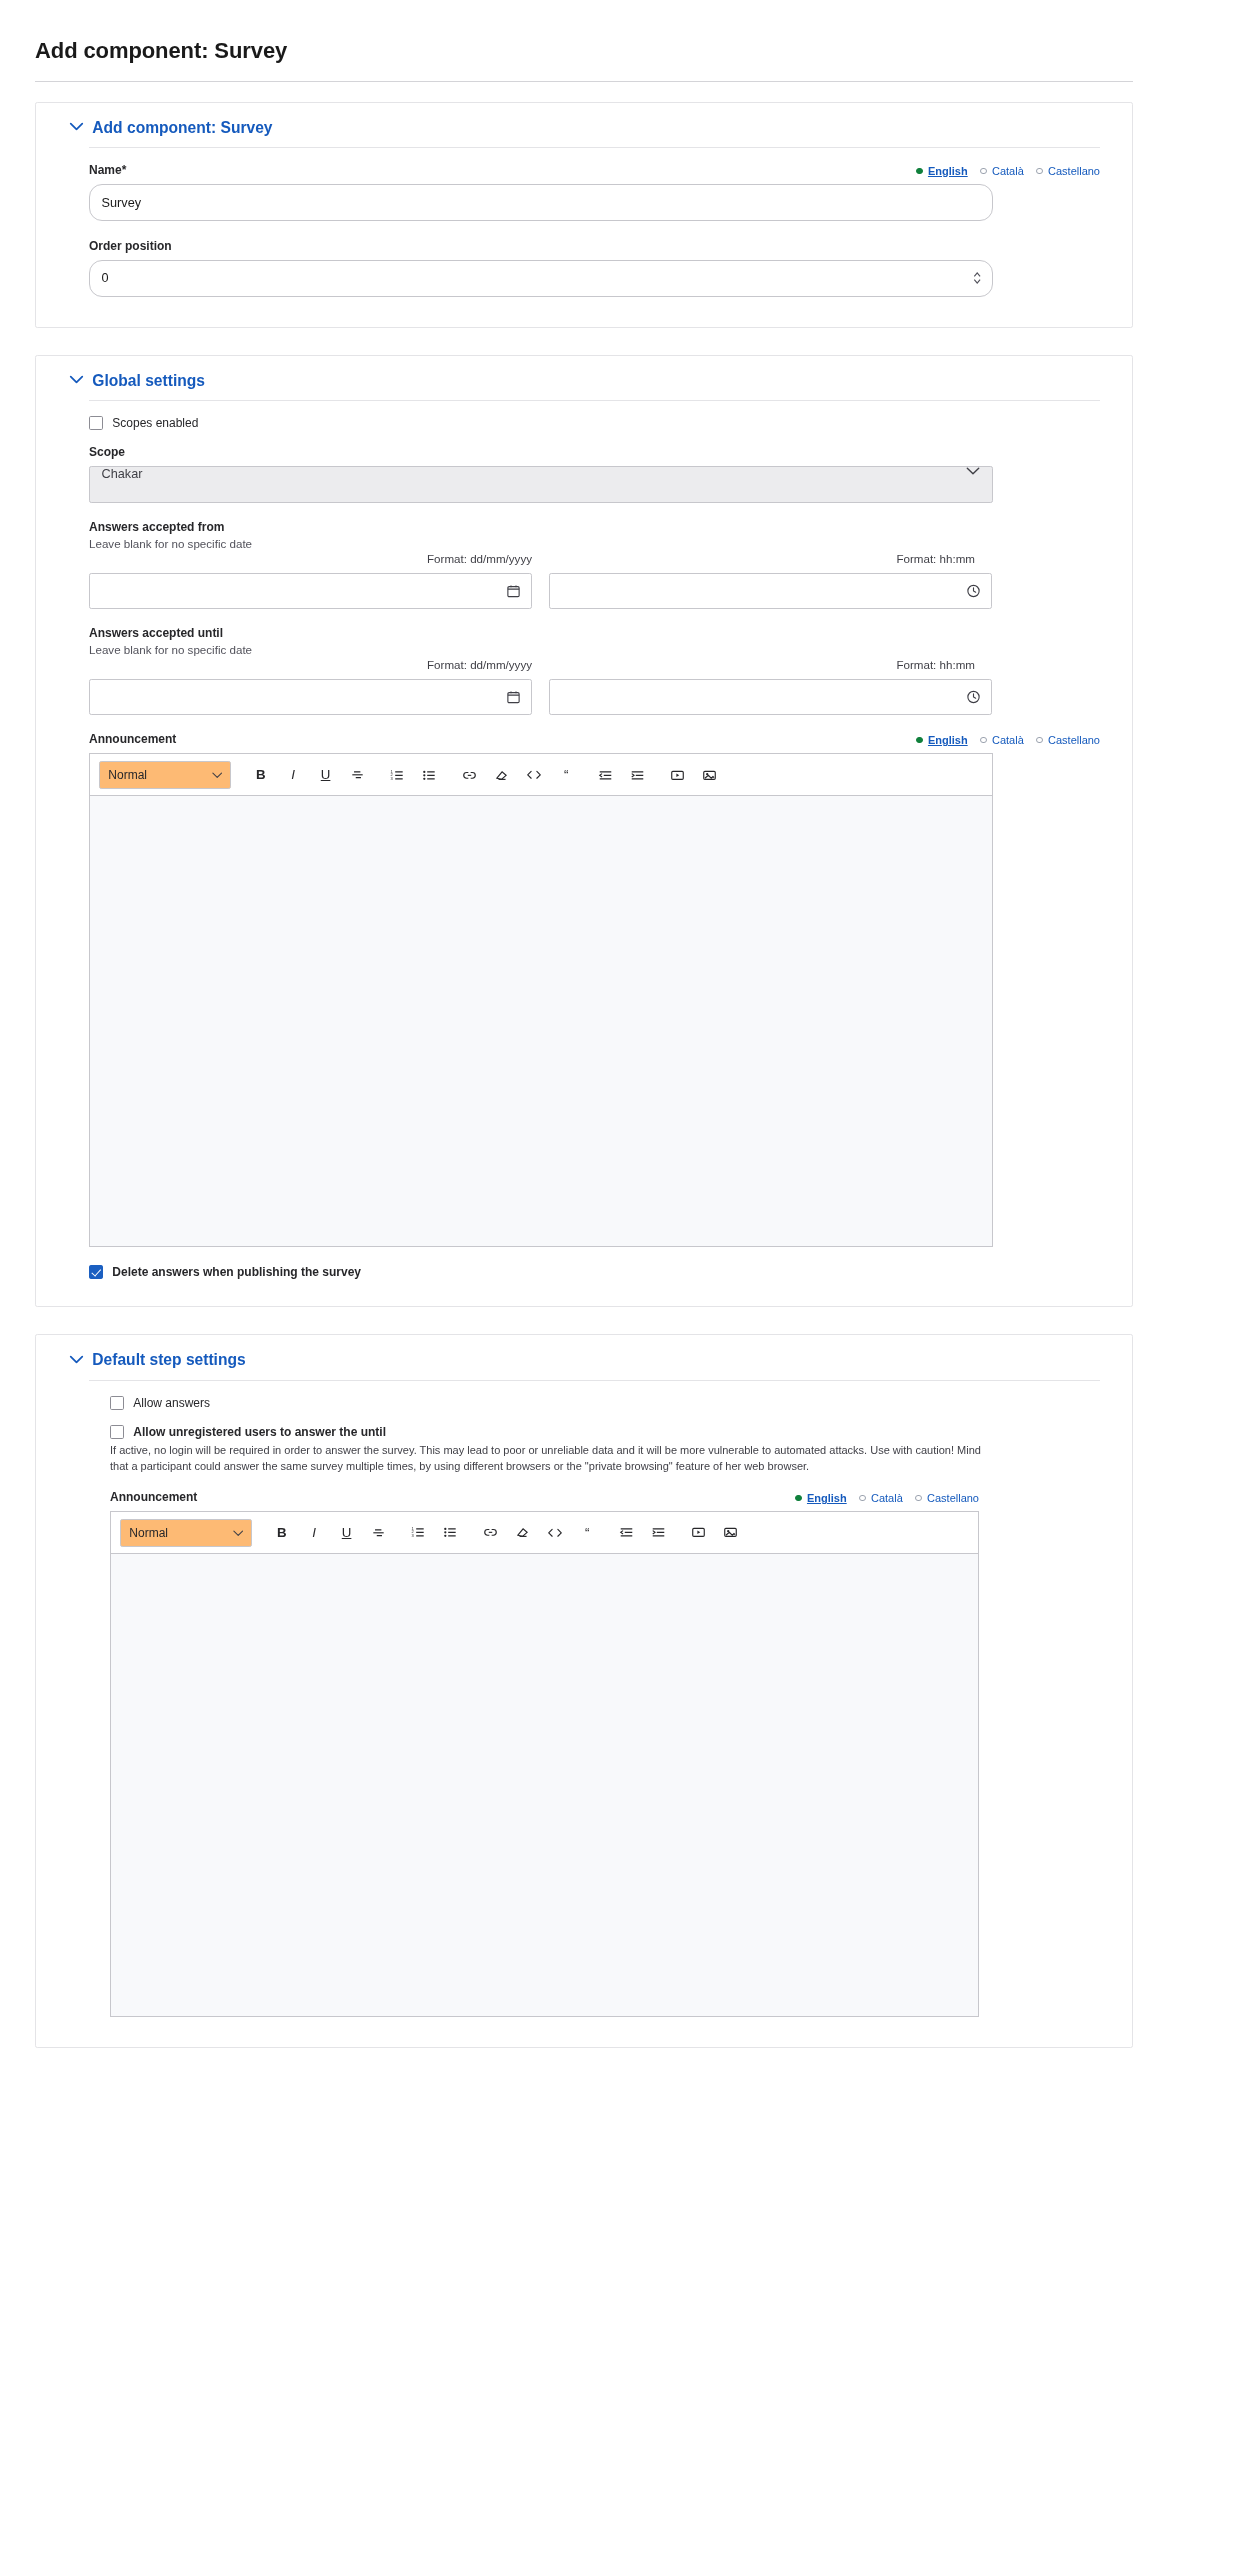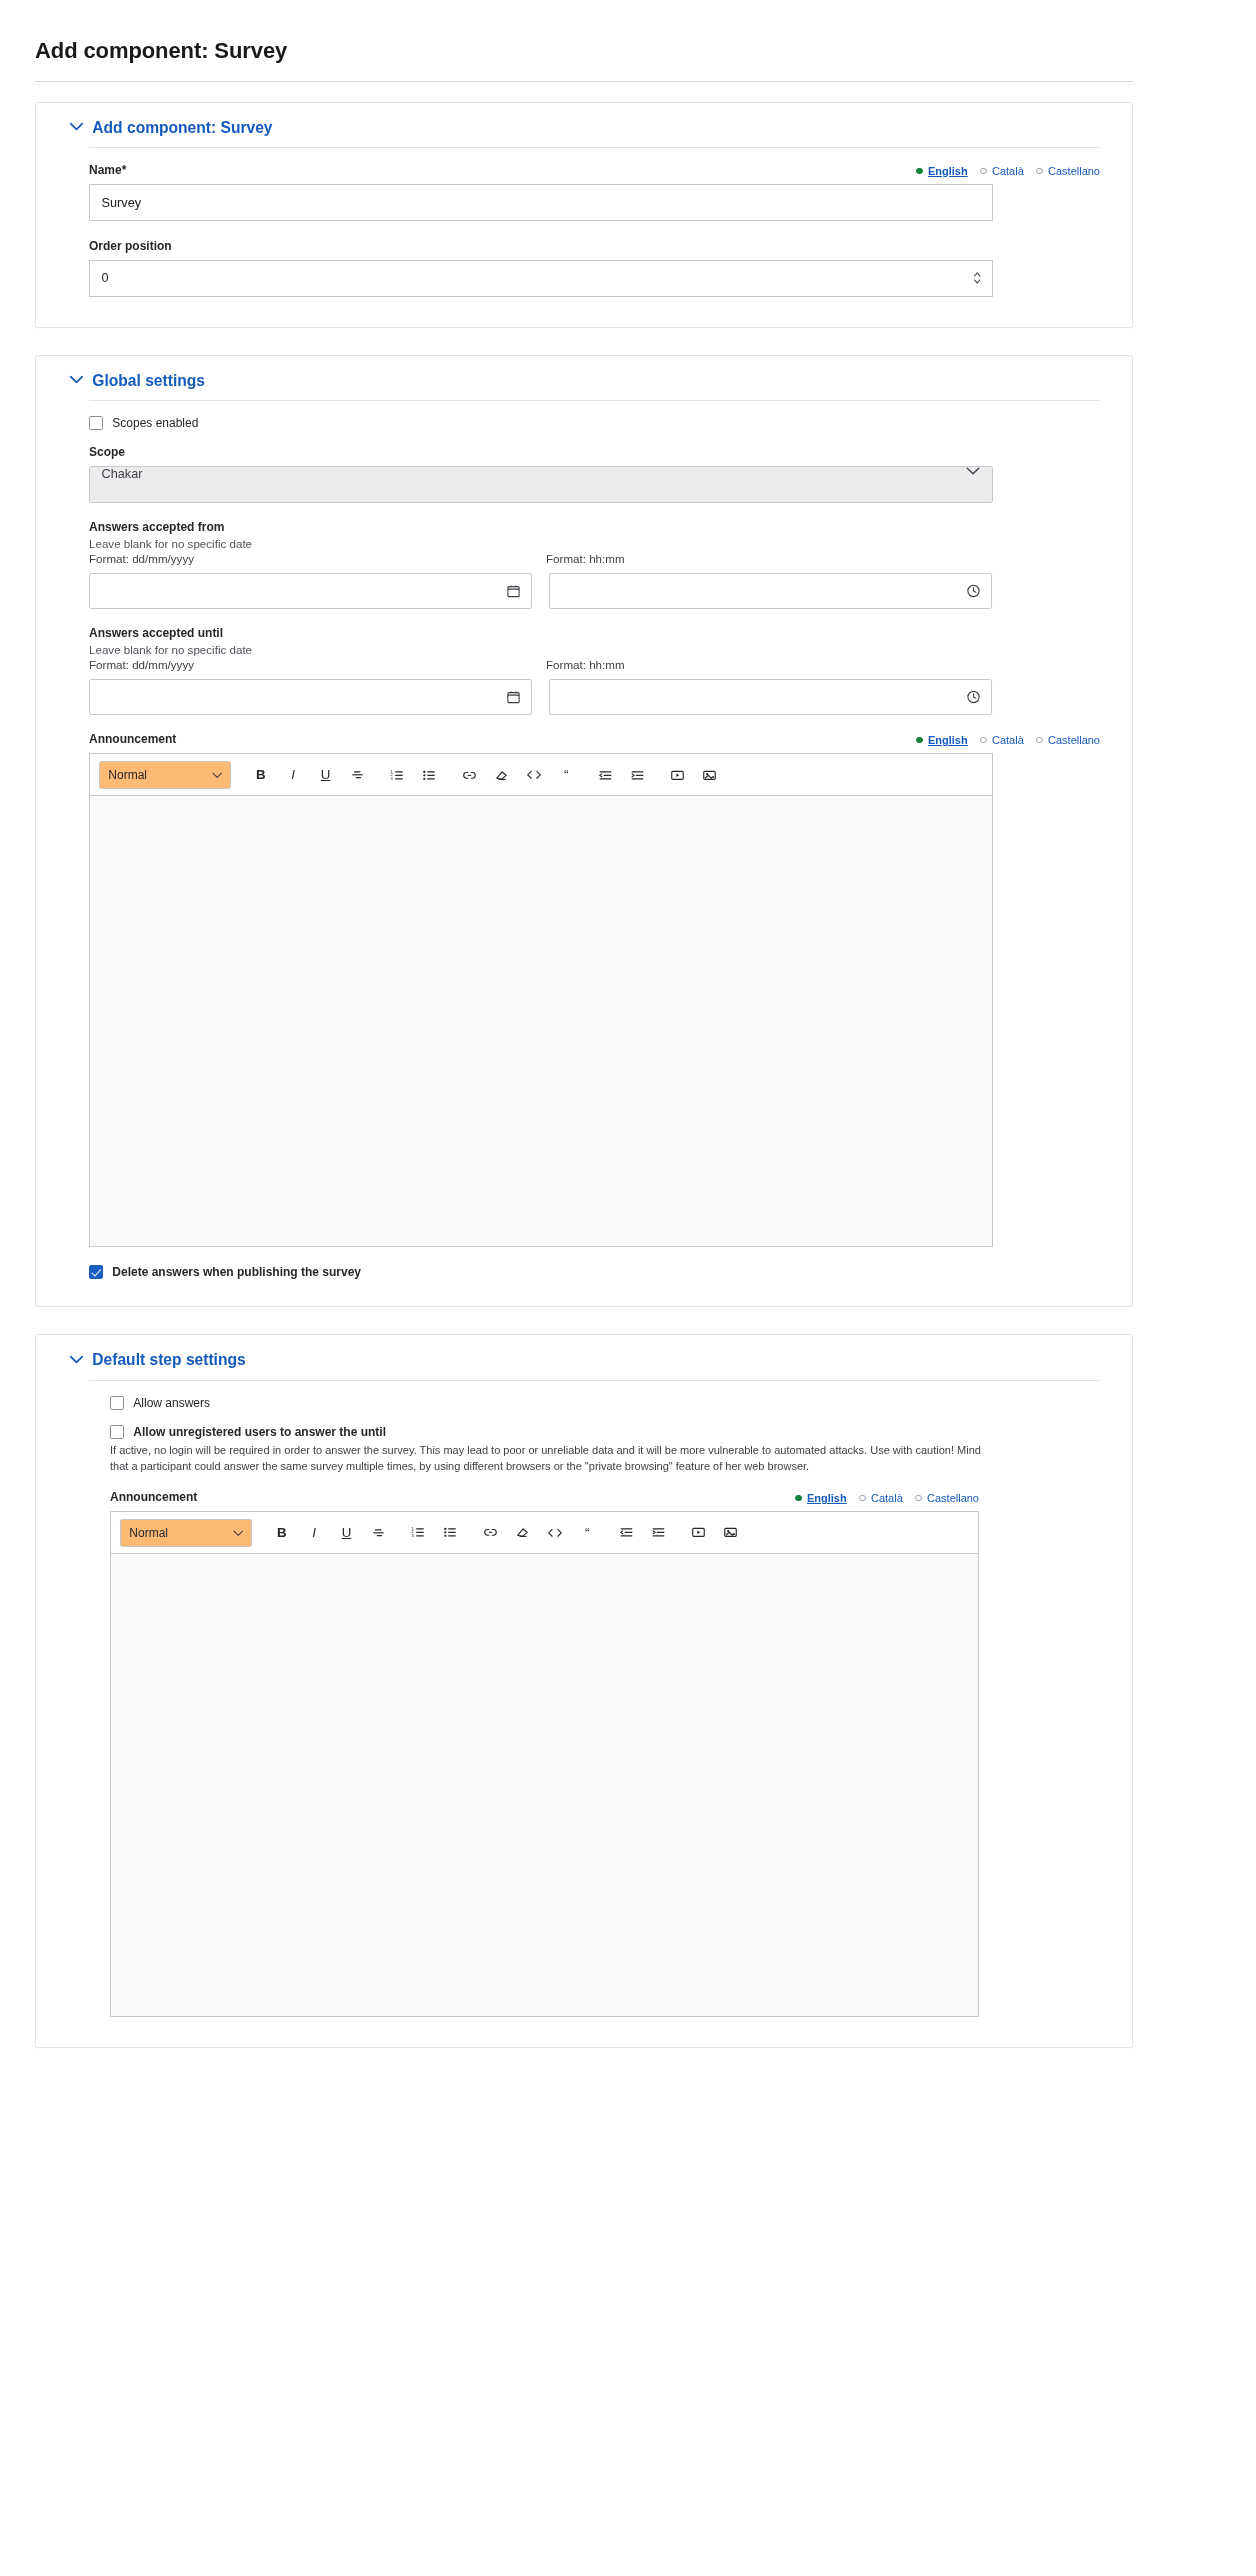--- a/index.html
+++ b/index.html
@@ -101,21 +101,21 @@
     border-radius: 50%;
     border: 1.2px solid #9ca3af;
     display: inline-block;
   }
   .locale.active { font-weight: bold; text-decoration: underline; }
   .locale.active .dot { border-color: #10803c; background: #10803c; }
   .text-input {
     width: 904px;
     height: 37px;
     border: 1.2px solid #c7c7cc;
-    border-radius: 0;
+    border-radius: 13px;
     background: #fff;
     font-size: 12.7px;
     color: #1a1a1a;
     padding: 0 11.6px;
     font-family: "Liberation Sans", sans-serif;
     display: flex;
     align-items: center;
   }
   .input-wrap { position: relative; width: 904px; }
   .spinner {
@@ -197,21 +197,21 @@
     background: #fff;
     position: relative;
   }
   .date-input .endicon, .time-input .endicon {
     position: absolute;
     right: 10.4px;
     top: 50%;
     transform: translateY(-50%);
     color: #3f3f46;
   }
-  .fmt-row { display: flex; gap: 14px; margin-top: 2.3px; }
+  .fmt-row { display: flex; gap: 0; margin-top: 2.3px; text-align: right; }
   .fmt { width: 443px; font-size: 11.6px; color: #3f3f46; margin-bottom: 8px; }
 
   
   .editor { width: 904px; margin-top: 2.3px; }
   .editor.narrow { width: 869px; }
   .editor-toolbar {
     border: 1.2px solid #c7c7cc;
     border-bottom: none;
     background: #fff;
     display: flex;

